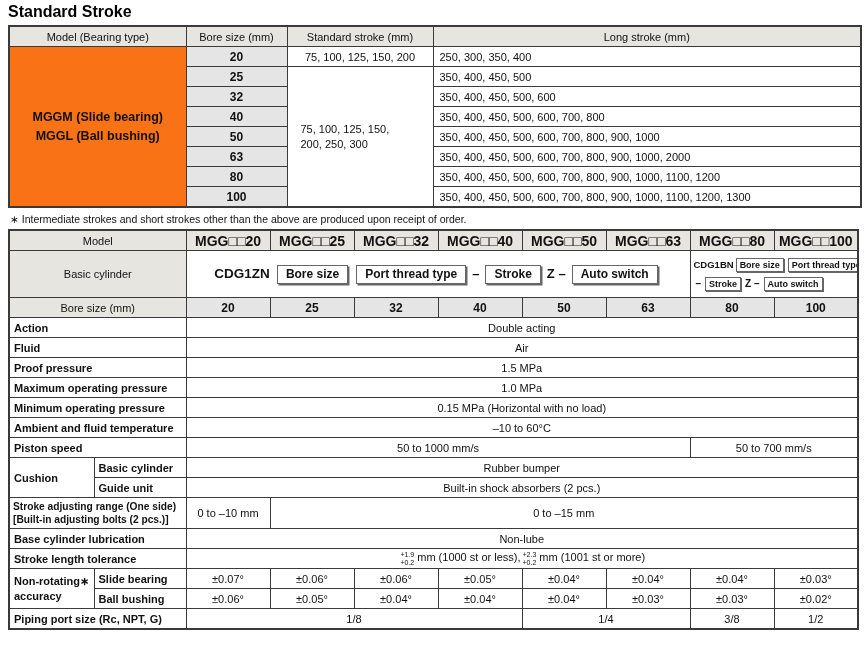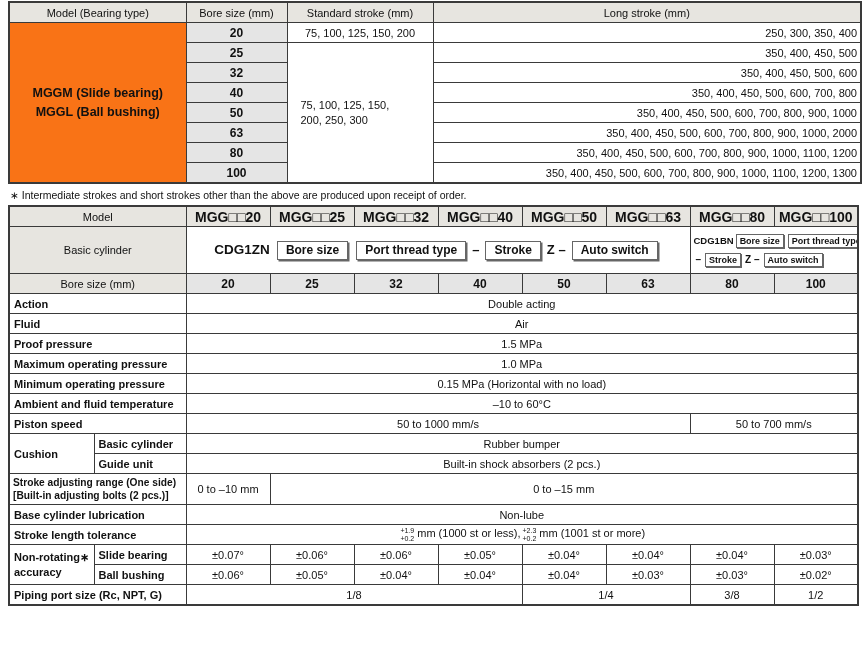--- a/index.html
+++ b/index.html
@@ -5,21 +5,21 @@
   html,body{margin:0;padding:0;background:#fff;}
   body{width:868px;height:652px;font-family:"Liberation Sans",sans-serif;color:#111;overflow:hidden;}
   .page{padding:1px 8px 0 8px;}
   h1.title{font-size:16px;font-weight:bold;margin:2px 0 4px 0;color:#000;}
   table{border-collapse:collapse;table-layout:fixed;width:692px;border:2px solid #3a3a3a;}
   td{border:1px solid #3a3a3a;font-size:11px;padding:1px 3px;height:17px;overflow:hidden;white-space:nowrap;vertical-align:middle;}
   .hdr{background:#e7e5e0;text-align:center;font-weight:normal;}
   .pre{white-space:pre-line;}
   .lbl{font-weight:bold;text-align:left;padding-left:4px;}
   .val{text-align:center;}
-  .leftcell{text-align:right;padding-left:6px;}
+  .leftcell{text-align:left;padding-left:6px;}
   .stdrest{text-align:left;padding-left:13px;line-height:1.35;}
   .bore-num{font-weight:bold;text-align:center;font-size:12px;background:#e5e5e5;}
   .mdl{font-weight:bold;font-size:14px;padding:1px 1px;}
   .model-cell{font-weight:bold;font-size:12.5px;text-align:center;background:#f97316;line-height:1.45;}
   .basic-row td{height:42px;}
   .formula{text-align:center;}
   .fpre{font-weight:bold;font-size:13.5px;margin-right:3px;}
   .fsep{font-weight:bold;font-size:13px;margin:0 2px;}
   .fbox{display:inline-block;border:1px solid #666;box-shadow:1.5px 1.5px 0 #666;background:#fff;padding:0 8px;margin:0 4px;font-weight:bold;font-size:12px;line-height:17px;}
   .formula-sm{text-align:left;padding:2px 2px;}
@@ -32,20 +32,21 @@
   .adj-lbl{font-size:10.2px;line-height:1.3;padding-left:3px;}
   .frac{display:inline-flex;flex-direction:column;font-size:7px;line-height:1.05;vertical-align:middle;margin:0 3px 0 2px;text-align:left;font-weight:normal;}
   .note{font-size:10.5px;margin:4px 0 3px 2px;padding-left:10px;text-indent:-10px;white-space:pre-line;line-height:1.35;}
   .nr-lbl{line-height:1.3;}
 </style>
 </head>
 <body>
 
 <div class="page">
 
+  <h1 class="title">Standard Stroke</h1>
 
   <table>
     <colgroup>
         <col style="width:177px">
         <col style="width:101px">
         <col style="width:146px">
         <col style="width:428px">
       </colgroup>
     <tbody>
         <tr>

